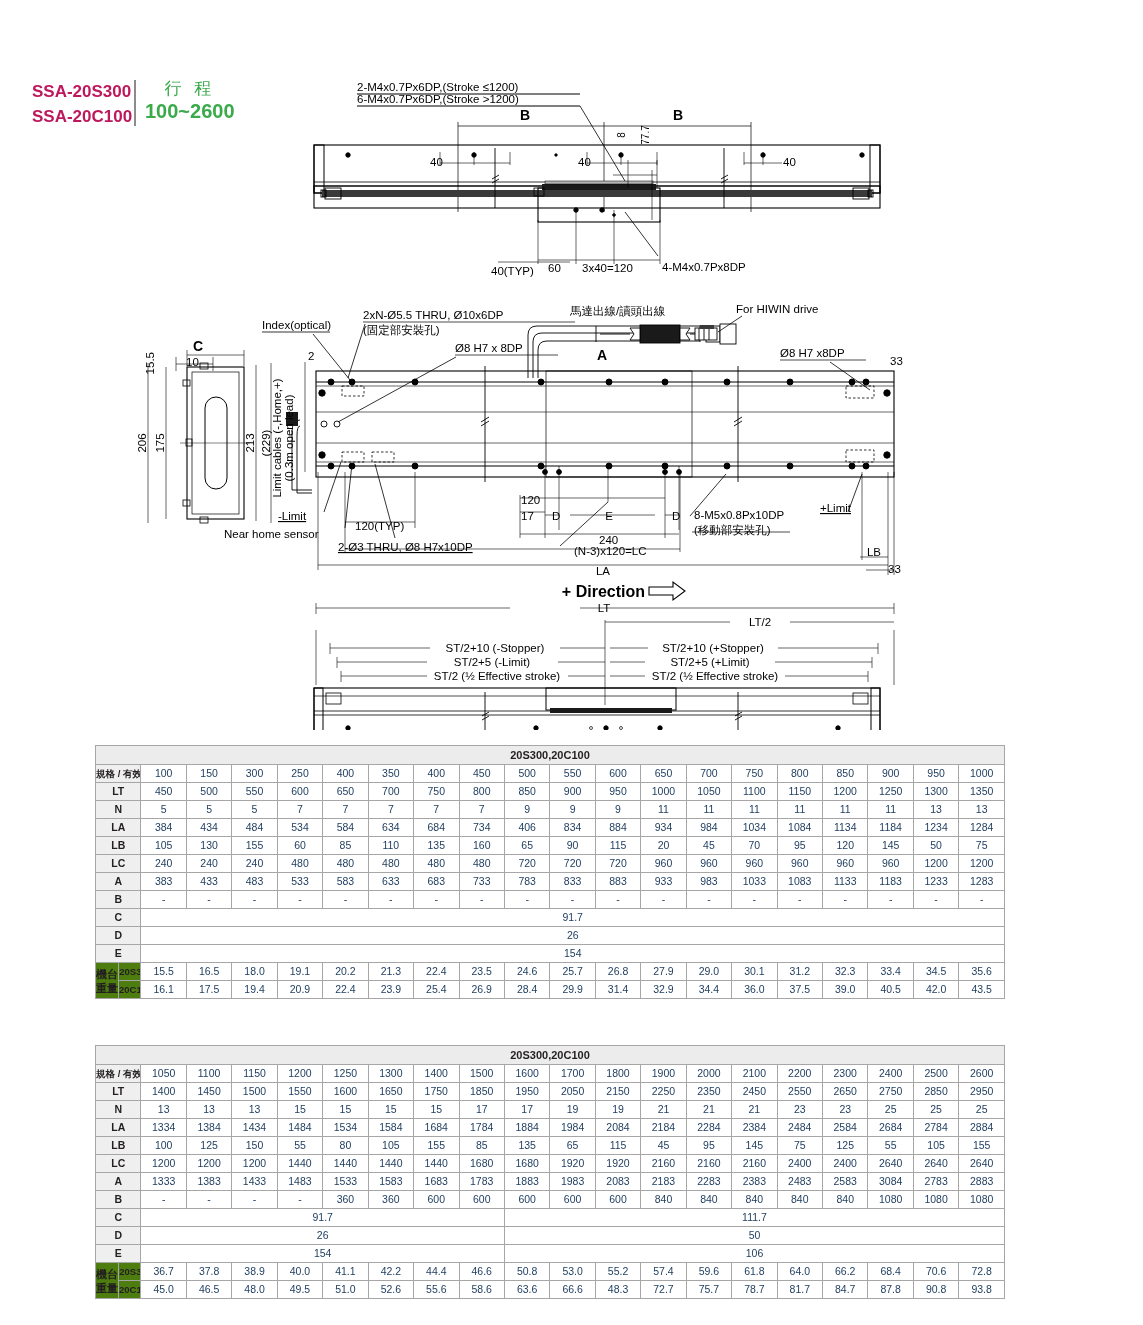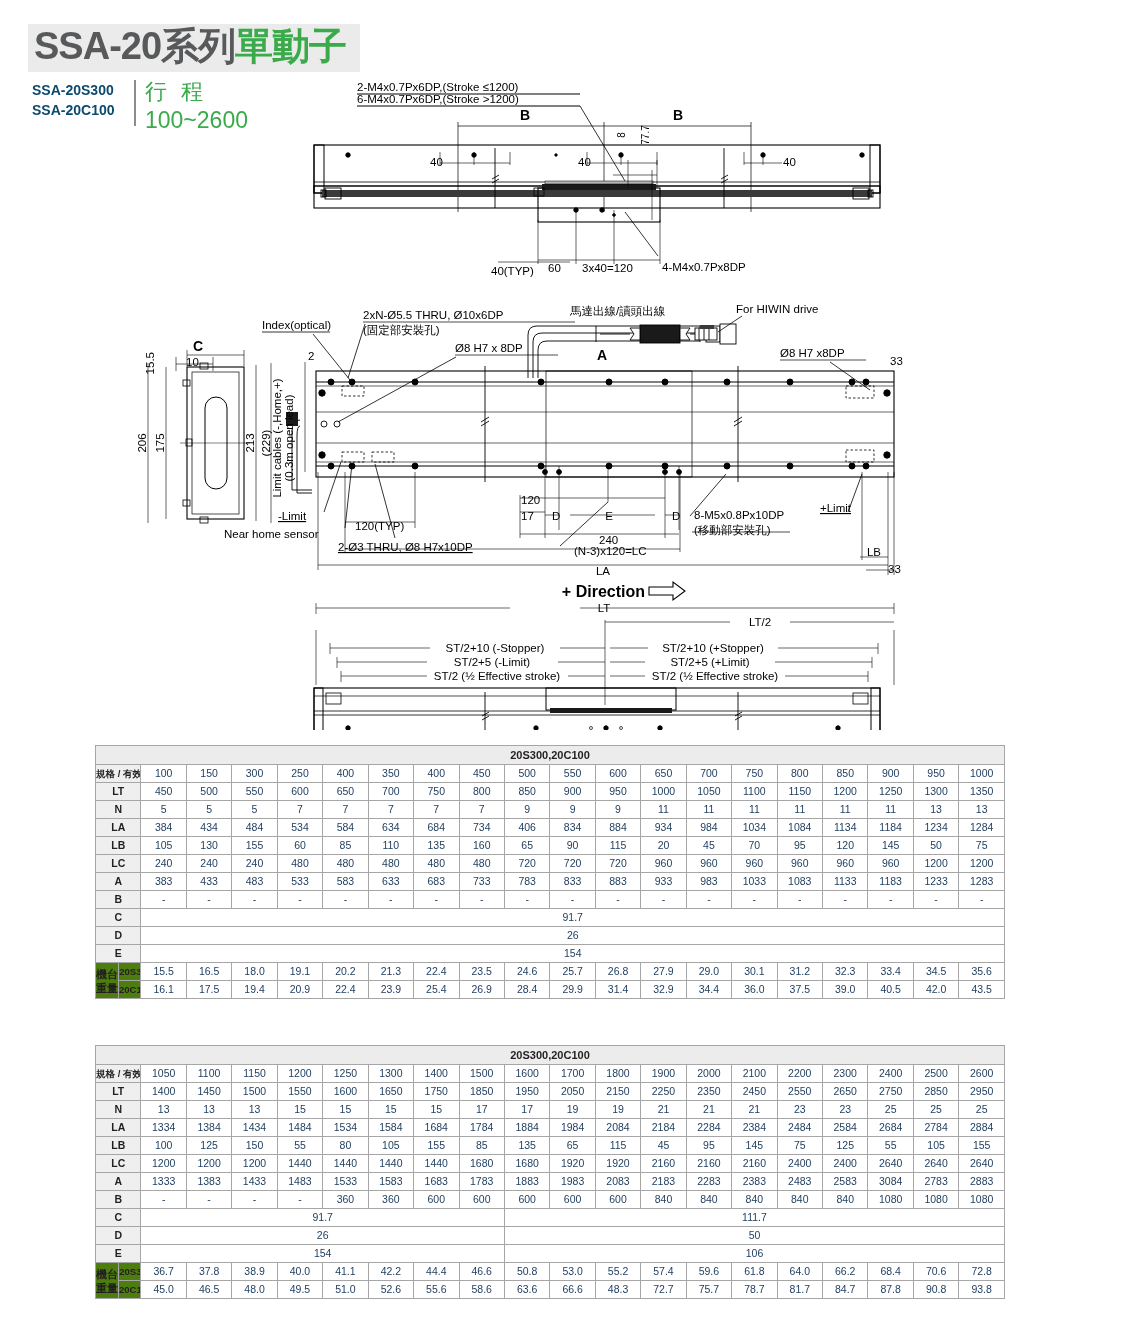--- a/index.html
+++ b/index.html
@@ -15,25 +15,25 @@
   #header{position:absolute;left:0;top:0;width:1143px;height:140px;}
   #title-band{
     position:absolute;left:28px;top:24px;
     background:#ebebeb;
     padding:2px 14px 4px 6px;
     font-size:38px;font-weight:bold;letter-spacing:-1px;
     white-space:nowrap;line-height:1.1;
   }
   #title-band .t-dark{color:#58595b;}
   #title-band .t-green{color:#3aaa4a;}
-  #model-block{position:absolute;left:32px;top:80px;font-size:14px;font-weight:bold;color:#0c4a6e;line-height:1.45;}
+  #model-block{position:absolute;left:32px;top:80px;font-size:17px;font-weight:bold;color:#be185d;line-height:1.45;}
   #divider-bar{position:absolute;left:134px;top:80px;width:2px;height:46px;background:#8c8c8c;}
   #stroke-block{position:absolute;left:145px;top:78px;line-height:1.25;}
-  #stroke-block .sb-label{font-size:22px;color:#3aaa4a;letter-spacing:4px;font-weight:normal;}
-  #stroke-block .sb-range{font-size:23px;color:#3aaa4a;font-weight:normal;letter-spacing:0px;}
+  #stroke-block .sb-label{font-size:17px;color:#3aaa4a;letter-spacing:4px;font-weight:normal;text-align:center;}
+  #stroke-block .sb-range{font-size:20px;color:#3aaa4a;font-weight:bold;letter-spacing:0px;}
 
   
   #drawing{position:absolute;left:0;top:60px;width:994px;height:670px;}
   #drawing svg{display:block;}
   .lbl{font-family:"Liberation Sans","DejaVu Sans",sans-serif;font-size:11.5px;fill:#000;}
   .lbl-s{font-size:10px;}
   .lbl-b{font-size:14px;font-weight:bold;}
   .lbl-u{text-decoration:underline;}
 
   
@@ -84,23 +84,20 @@
     line-height:14px;
   }
   .spec-table .val{background:#fff;}
   .c-first{width:95px;}
   .c-w1{width:38px;}
 </style>
 </head>
 <body>
 
 <div id="header">
-  <div id="title-band">
-    <span class="t-dark">SSA-20</span><span class="t-dark">系列</span><span class="t-green">單動子</span>
-  </div>
   <div id="model-block">
     <div>SSA-20S300</div>
     <div>SSA-20C100</div>
   </div>
   <div id="divider-bar"></div>
   <div id="stroke-block">
     <div class="sb-label">行 程</div>
     <div class="sb-range">100~2600</div>
   </div>
 </div>

